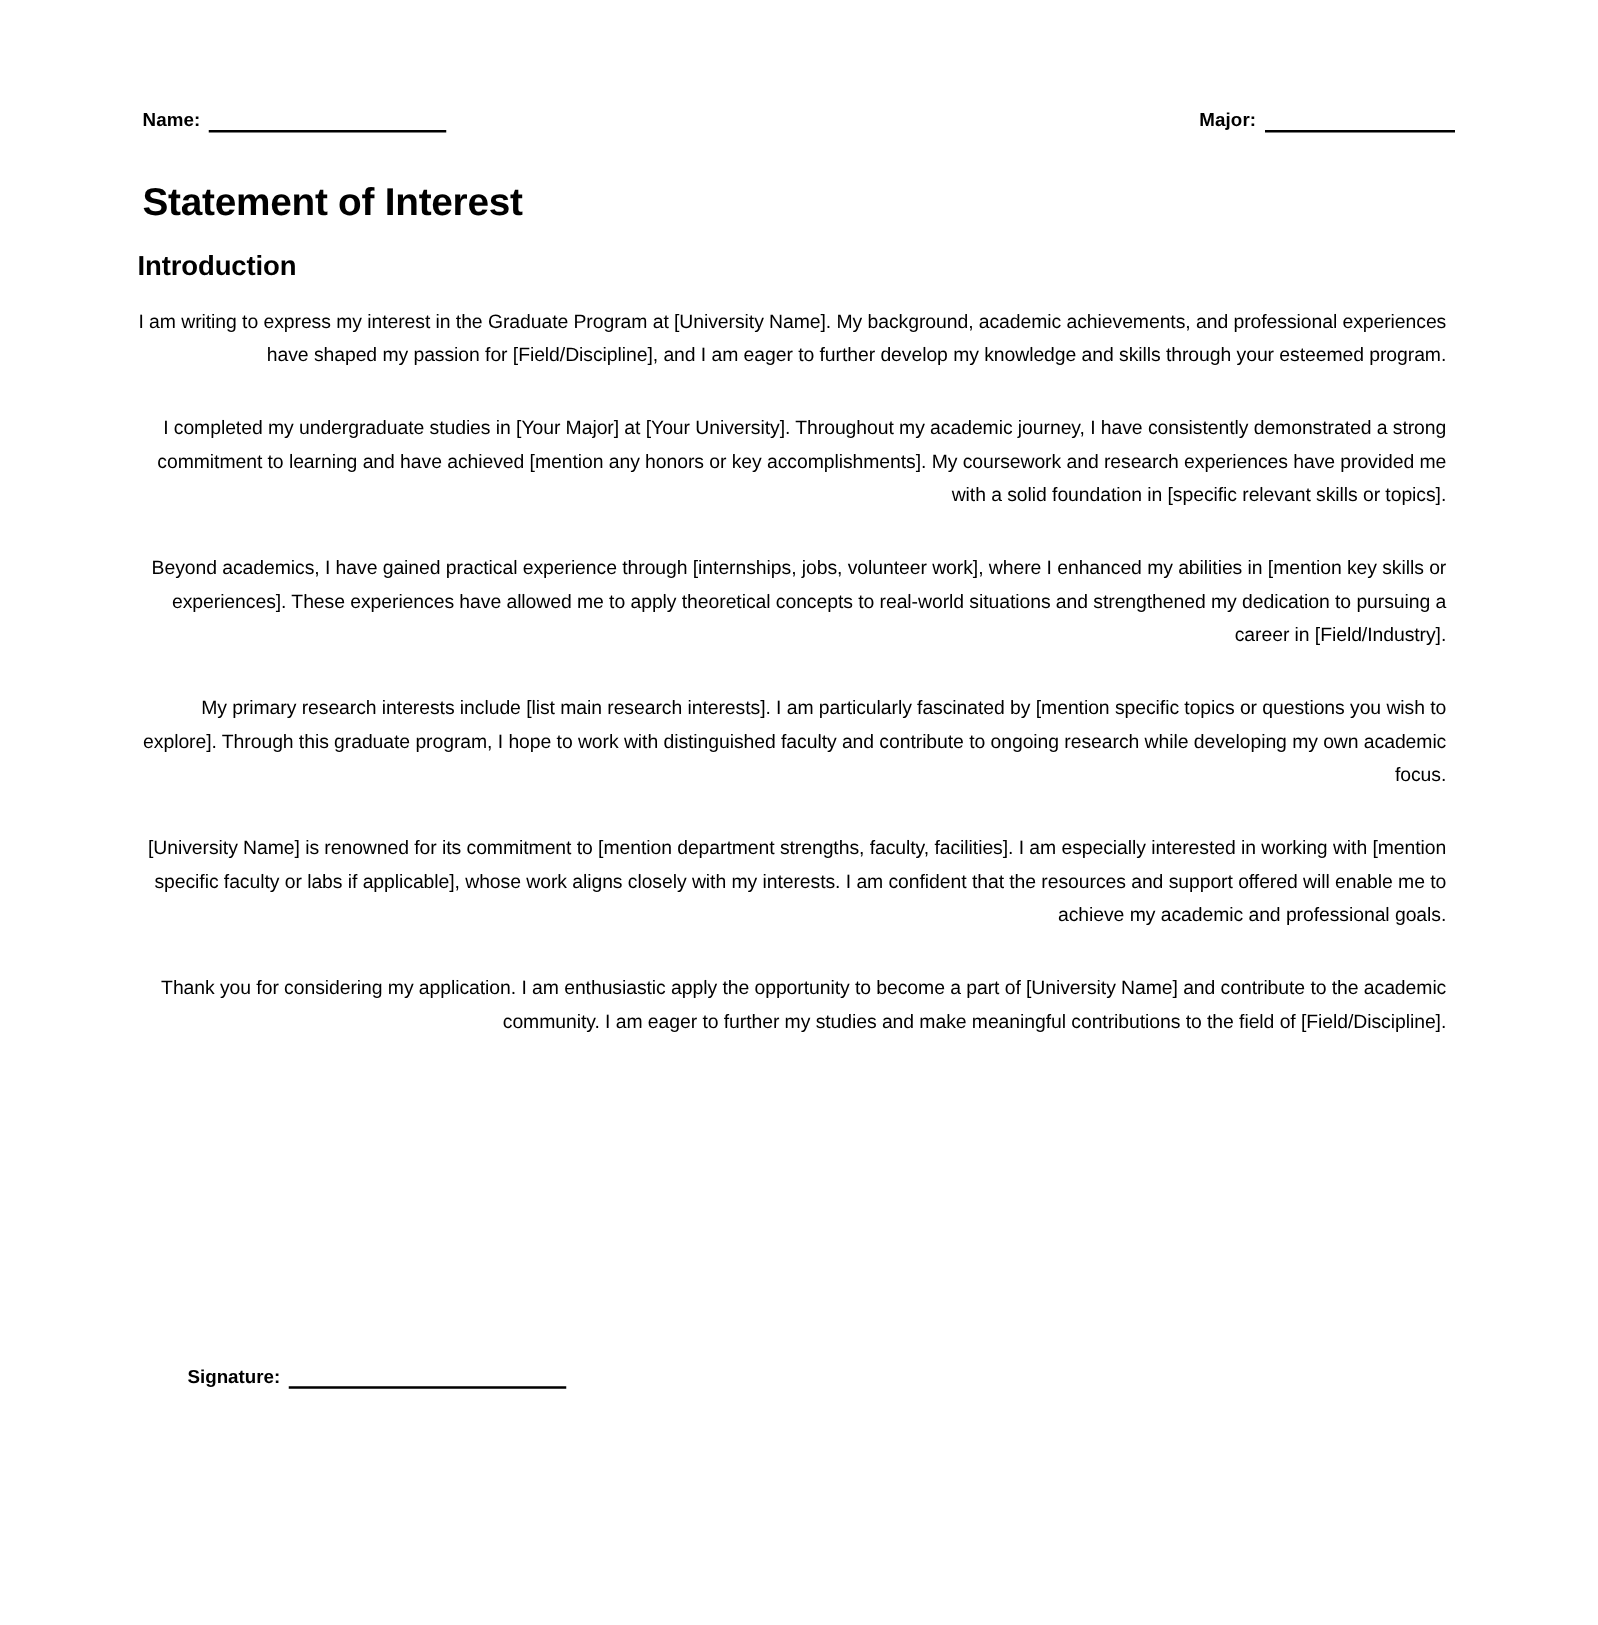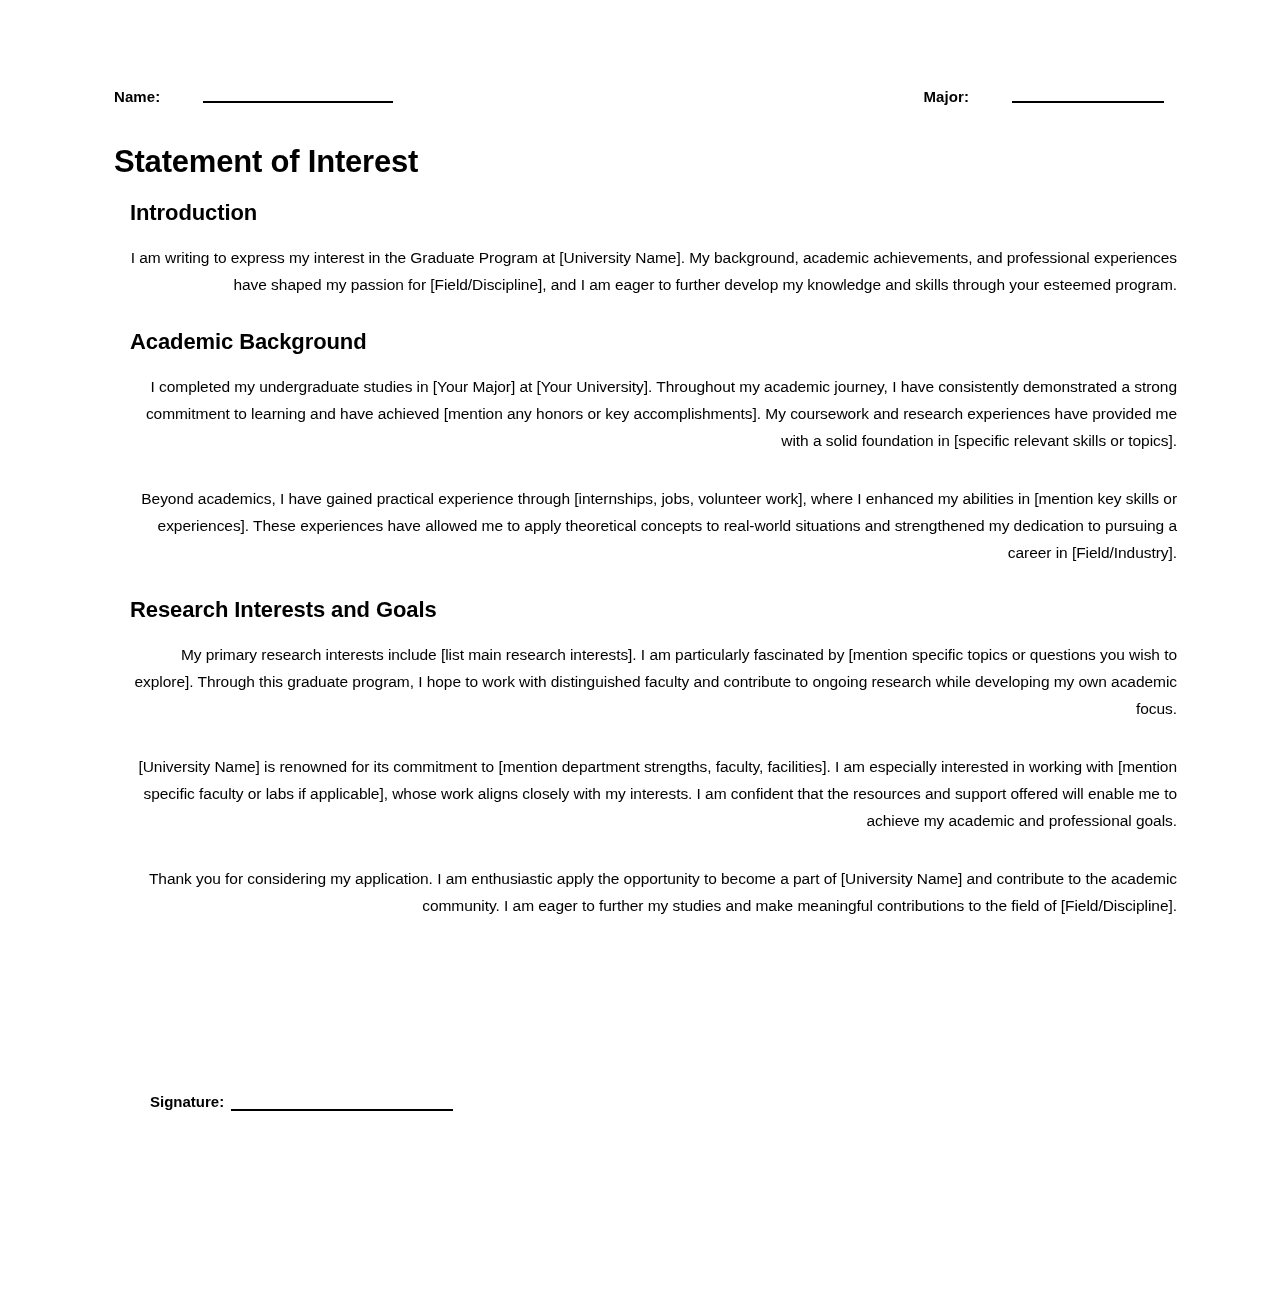--- a/index.html
+++ b/index.html
@@ -27,23 +27,22 @@
     position: absolute;
     left: 114px;
     top: 88px;
     width: 1050px;
     display: flex;
     justify-content: space-between;
     align-items: flex-end;
   }
   .meta-field {
     display: flex;
-    align-items: flex-start;
+    align-items: flex-end;
     white-space: nowrap;
-    gap: 36px;
   }
   .meta-label {
     font-size: 15px;
     font-weight: bold;
     line-height: 18px;
     letter-spacing: 0.1px;
   }
   .meta-rule {
     display: inline-block;
     border-bottom: 2px solid #000;
@@ -61,21 +60,21 @@
     font-size: 31px;
     font-weight: bold;
     line-height: 37px;
     letter-spacing: -0.2px;
     margin: 0;
   }
 
   
   .content {
     position: absolute;
-    left: 130px;
+    left: 110px;
     top: 200px;
     width: 1047px;
   }
 
   .section {
     margin: 0;
   }
   .section + .section {
     margin-top: 31px;
   }
@@ -138,30 +137,28 @@
   <h1 class="doc-title">Statement of Interest</h1>
 
   <div class="content">
 
     <div class="section">
       <h2 class="section-title">Introduction</h2>
       <p class="section-body">I am writing to express my interest in the Graduate Program at [University Name]. My background, academic achievements, and professional experiences have shaped my passion for [Field/Discipline], and I am eager to further develop my knowledge and skills through your esteemed program.</p>
     </div>
 
     <div class="section">
-      <h2 class="section-title">Academic Background</h2>
       <p class="section-body">I completed my undergraduate studies in [Your Major] at [Your University]. Throughout my academic journey, I have consistently demonstrated a strong commitment to learning and have achieved [mention any honors or key accomplishments]. My coursework and research experiences have provided me with a solid foundation in [specific relevant skills or topics].</p>
     </div>
 
     <div class="section">
       <p class="section-body">Beyond academics, I have gained practical experience through [internships, jobs, volunteer work], where I enhanced my abilities in [mention key skills or experiences]. These experiences have allowed me to apply theoretical concepts to real-world situations and strengthened my dedication to pursuing a career in [Field/Industry].</p>
     </div>
 
     <div class="section">
-      <h2 class="section-title">Research Interests and Goals</h2>
       <p class="section-body">My primary research interests include [list main research interests]. I am particularly fascinated by [mention specific topics or questions you wish to explore]. Through this graduate program, I hope to work with distinguished faculty and contribute to ongoing research while developing my own academic focus.</p>
     </div>
 
     <div class="section">
       <p class="section-body">[University Name] is renowned for its commitment to [mention department strengths, faculty, facilities]. I am especially interested in working with [mention specific faculty or labs if applicable], whose work aligns closely with my interests. I am confident that the resources and support offered will enable me to achieve my academic and professional goals.</p>
     </div>
 
     <div class="section">
       <p class="section-body">Thank you for considering my application. I am enthusiastic apply the opportunity to become a part of [University Name] and contribute to the academic community. I am eager to further my studies and make meaningful contributions to the field of [Field/Discipline].</p>
     </div>

